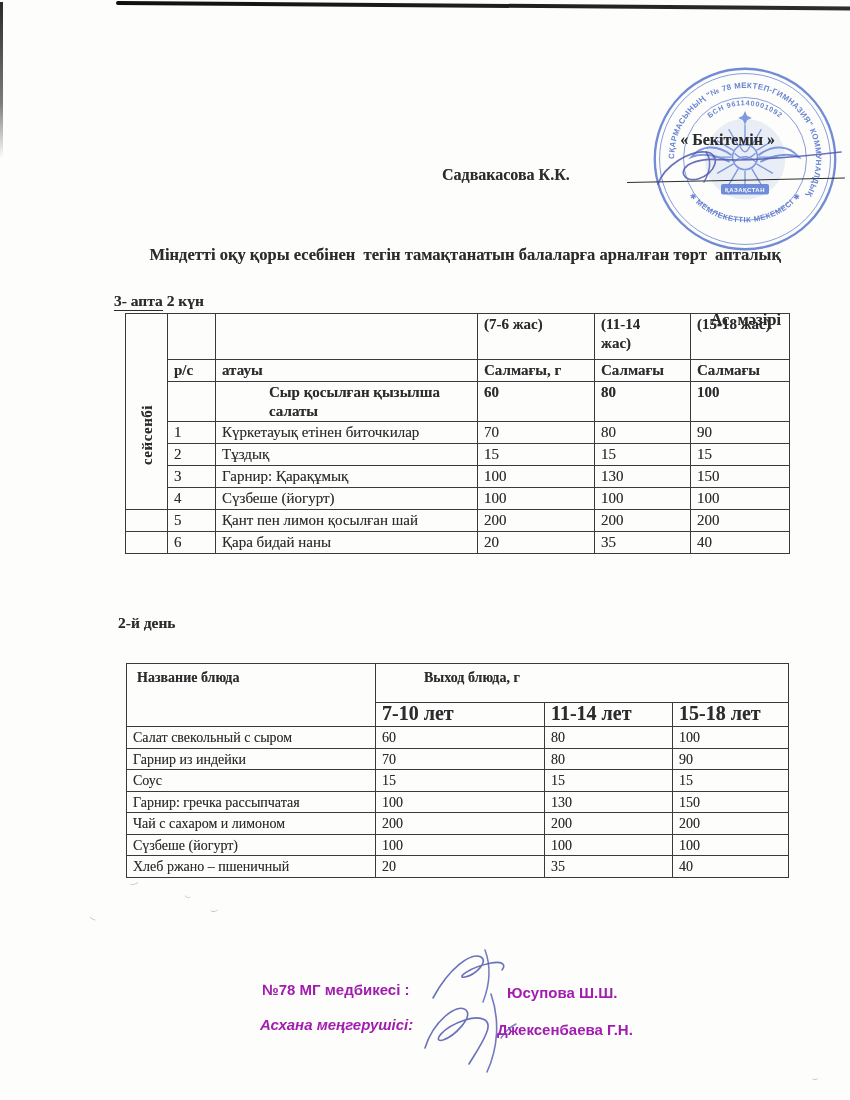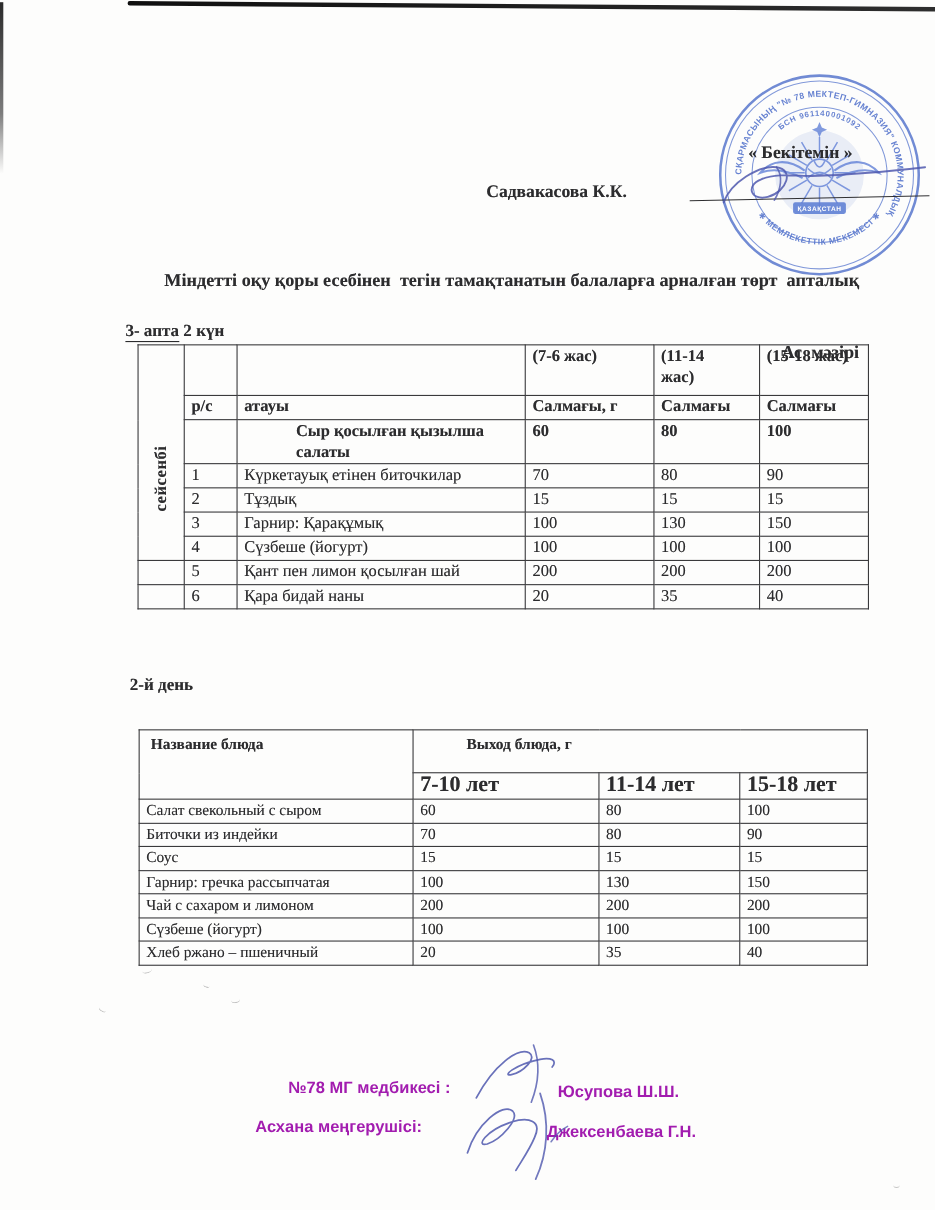--- a/index.html
+++ b/index.html
@@ -48,21 +48,21 @@
   .day-label{position:absolute;left:50%;top:62%;transform:translate(-50%,-50%) rotate(-90deg);
     white-space:nowrap;font-weight:bold;font-size:15px;letter-spacing:.5px;}
   .narrow{max-width:58px;}
   .nm-narrow{max-width:182px;margin-left:47px;}
   .out-cell{padding-left:48px;font-size:16.5px;padding-top:4px;}
   .nb-cell{font-size:16.5px;padding-top:4px;padding-left:10px;}
   
   .sigblock{position:absolute;font-family:"Liberation Sans","DejaVu Sans",sans-serif;
     font-weight:bold;font-size:15px;color:#a21caf;white-space:nowrap;}
   .sb1l{left:262px;top:981px;} .sb1n{left:507px;top:984px;}
-  .sb2l{left:232px;top:1016px;} .sb2n{left:497px;top:1021px;}
+  .sb2l{left:260px;top:1016px;font-style:italic;} .sb2n{left:497px;top:1021px;}
   .hand{position:absolute;z-index:5;}
 </style>
 </head>
 <body>
 
 <div class="page">
 
   <div class="scanline-top"></div>
   <div class="scanstrip-left"></div>
   <div class="speck" style="left:129px;top:879px;width:9px;height:5px;transform:rotate(-14deg);"></div>
@@ -224,21 +224,21 @@
       <td class="b txt">11-14 лет</td>
       <td class="b txt">15-18 лет</td>
     </tr>
     <tr class="rb">
       <td class="txt">Салат свекольный с сыром</td>
       <td class="txt">60</td>
       <td class="txt">80</td>
       <td class="txt">100</td>
     </tr>
     <tr class="rb">
-      <td class="txt">Биточки из индейки</td>
+      <td class="txt">Гарнир из индейки</td>
       <td class="txt">70</td>
       <td class="txt">80</td>
       <td class="txt">90</td>
     </tr>
     <tr class="rb">
       <td class="txt">Соус</td>
       <td class="txt">15</td>
       <td class="txt">15</td>
       <td class="txt">15</td>
     </tr>

